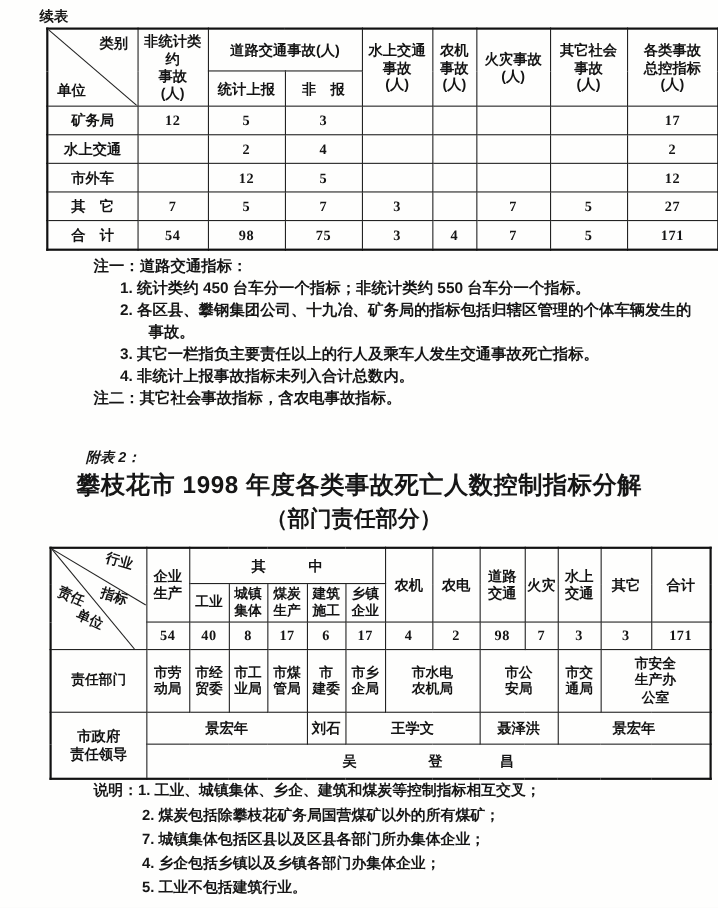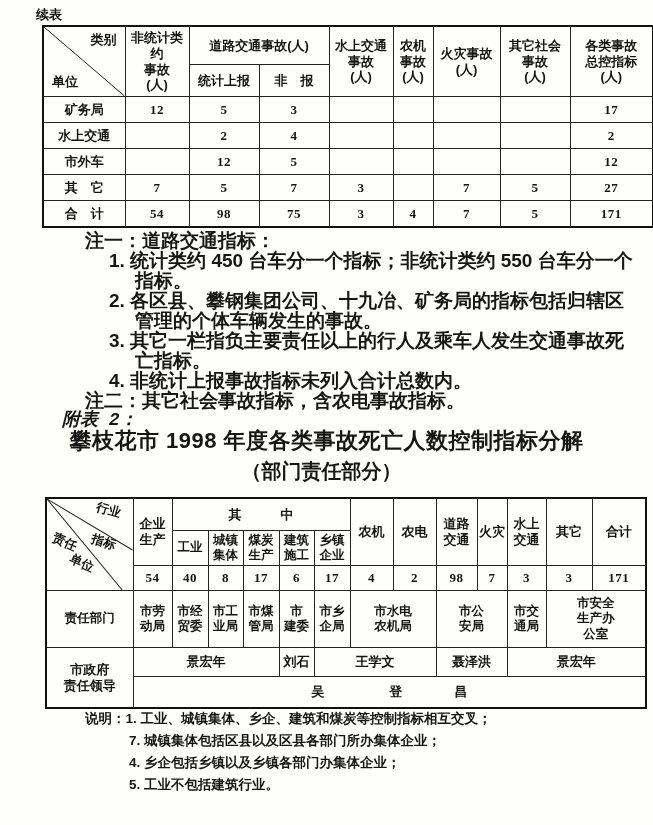--- a/index.html
+++ b/index.html
@@ -37,28 +37,28 @@
   .t1{position:absolute;left:42px;top:25px;width:610px;padding-left:29px;}
   .t1 tr.hr1 td,.t1 tr.hr1 th{height:37px;}
   .t1 tr.hr2 th{height:31px;margin-top:40px;}
   .t1 tr.dr td,.t1 tr.dr th{height:25px;}
   .corner{position:relative;padding:0;}
   .corner svg{position:absolute;left:0;top:0;width:100%;height:100%;display:block;}
   .corner .c-top{position:absolute;top:5px;right:8px;font-size:13px;}
   .corner .c-bottom{position:absolute;bottom:6px;left:8px;font-size:13px;}
 
   
-  .notes1{position:absolute;left:85px;top:231px;width:552px;font-size:19px;line-height:20px;font-weight:bold;}
+  .notes1{position:absolute;left:85px;top:231px;width:552px;font-size:14px;line-height:20px;font-weight:bold;}
   .notes1 .n-items{margin-left:24px;}
   .note-item{padding-left:26px;text-indent:-26px;}
 
   
   .appendix-label{
-    position:absolute;left:62px;top:407px;font-size:18px;font-weight:bold;font-style:italic;
-    font-family:Liberation Mono, monospace;
+    position:absolute;left:78px;top:407px;font-size:13px;font-weight:bold;font-style:italic;
+    font-family:Liberation Sans, sans-serif;
   }
   .doc-title{position:absolute;left:0;top:426px;width:653px;text-align:center;font-size:22px;font-weight:bold;letter-spacing:0.5px;}
   .doc-subtitle{position:absolute;left:0;top:458px;width:643px;text-align:center;font-size:20px;font-weight:bold;}
 
   
   .t2{position:absolute;left:45px;top:497px;width:600px;}
   .t2 tr.r1 th{height:31px;}
   .t2 tr.r2 th{height:34px;font-size:12.5px;}
   .t2 tr.r3 td{height:24px;}
   .t2 tr.dept td,.t2 tr.dept th{height:56px;font-size:12.5px;}
@@ -302,18 +302,19 @@
       <td colspan="3">景宏年</td>
     </tr>
     <tr class="lead2">
       <td colspan="13">吴　　　　　登　　　　昌</td>
     </tr>
   </tbody>
     </table>
 
   <div class="notes2">
     <div><span>说明：</span><span>1. 工业、城镇集体、乡企、建筑和煤炭等控制指标相互交叉；</span></div>
+    <div class="n2-item">2. 煤炭包括除攀枝花矿务局国营煤矿以外的所有煤矿；</div>
     <div class="n2-item">7. 城镇集体包括区县以及区县各部门所办集体企业；</div>
     <div class="n2-item">4. 乡企包括乡镇以及乡镇各部门办集体企业；</div>
     <div class="n2-item">5. 工业不包括建筑行业。</div>
   </div>
 
 </div>
 
 </body></html>

